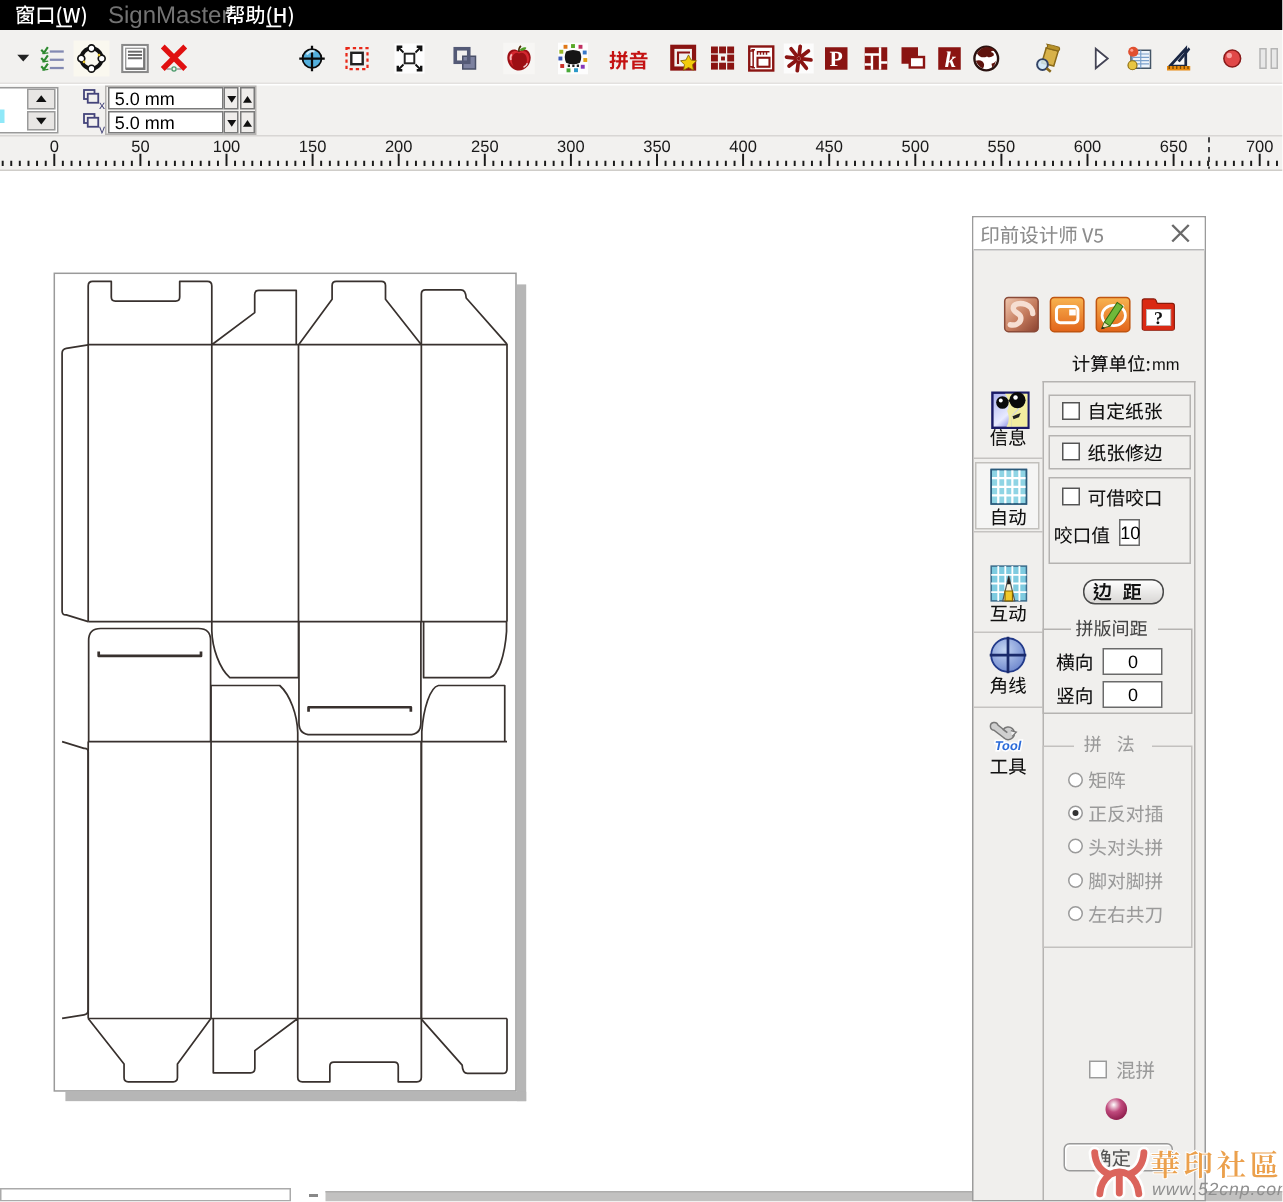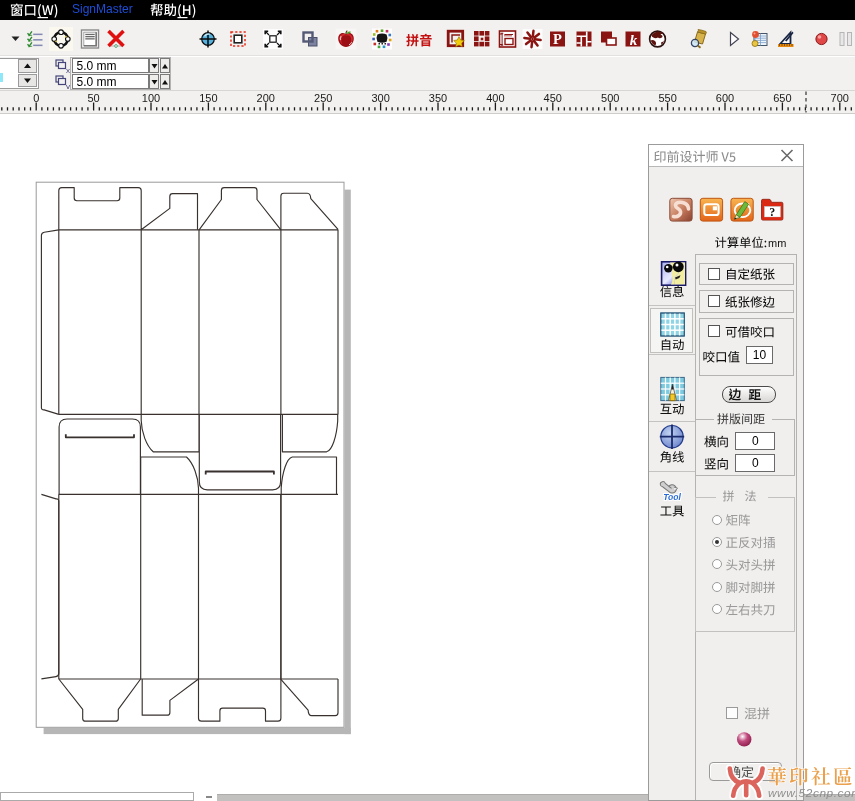--- a/index.html
+++ b/index.html
@@ -1,18 +1,18 @@
 <!DOCTYPE html>
 <html><head><meta charset="utf-8"><style>
 *{margin:0;padding:0;box-sizing:border-box}
 html,body{width:855px;height:801px;overflow:hidden;background:#fff;font-family:"Liberation Sans",sans-serif;position:relative}
 .abs{position:absolute}
 </style></head><body>
 <div class="abs" style="left:0;top:0;width:855px;height:20px;background:#000"></div>
-<div class="abs" style="left:72px;top:2px;color:#1d4ed8;font-size:12px">SignMaster</div>
+<div class="abs" style="left:72px;top:2px;color:#737373;font-size:16px">SignMaster</div>
 <div class="abs" style="left:0;top:20px;width:855px;height:36px;background:#f2f1ef;border-bottom:1px solid #e3e1df"></div>
 <div class="abs" style="left:0;top:57px;width:855px;height:33px;background:#f2f1ef"></div>
 <svg class="abs" style="left:0;top:20px" width="855" height="37">
     <path d="M 11.5 16.5 L 19.5 16.5 L 15.5 21 Z" fill="#222"></path>
     <g transform="translate(26,10)">
       <path d="M 1.5 3.2 l 1.8 2 l 2.6 -3.8" stroke="#2e8a30" stroke-width="1.4" fill="none"></path>
       <path d="M 2.2 5.8 l 4 -0.6" stroke="#2e8a30" stroke-width="0.8" fill="none"></path>
       <rect x="7.2" y="3.6" width="9.3" height="1.5" fill="#8289b2"></rect>
       <path d="M 1.5 8.7 l 1.8 2 l 2.6 -3.8" stroke="#2e8a30" stroke-width="1.4" fill="none"></path>
       <path d="M 2.2 11.3 l 4 -0.6" stroke="#2e8a30" stroke-width="0.8" fill="none"></path>
@@ -267,21 +267,21 @@
 <div class="abs" style="left:649.4px;top:421.0px;width:46px;height:1px;background:#c5c3c1;z-index:11"></div>
 <div class="abs" style="left:649.4px;top:470.5px;width:46px;height:1px;background:#c5c3c1;z-index:11"></div>
 <div class="abs" style="left:650.4px;top:307.6px;width:43px;height:45px;background:#f5f5f4;border:1px solid #c2c0bc;z-index:11"></div>
 <div class="abs" style="left:694.5px;top:253.7px;width:102px;height:546px;border:1px solid #b5b3b1;border-bottom:none;z-index:11"></div>
 <div class="abs" style="left:698.7px;top:262.5px;width:95.8px;height:22.7px;border:1px solid #b5b3b1;z-index:11"></div>
 <div class="abs" style="left:698.7px;top:290.4px;width:95.8px;height:22.8px;border:1px solid #b5b3b1;z-index:11"></div>
 <div class="abs" style="left:698.7px;top:318.4px;width:95.8px;height:57.7px;border:1px solid #b5b3b1;z-index:11"></div>
 <div class="abs" style="left:707.5px;top:267.7px;width:12px;height:12px;background:#fff;border:1px solid #555;z-index:12"></div>
 <div class="abs" style="left:707.5px;top:295.4px;width:12px;height:12px;background:#fff;border:1px solid #555;z-index:12"></div>
 <div class="abs" style="left:707.5px;top:325.4px;width:12px;height:12px;background:#fff;border:1px solid #555;z-index:12"></div>
-<div class="abs" style="left:745.9px;top:346.4px;width:27px;height:17.5px;background:#fff;border:1px solid #6a6a6a;z-index:12;font-size:12px;text-align:center;line-height:16px">10</div>
+<div class="abs" style="left:745.9px;top:346.4px;width:14px;height:17.5px;background:#fff;border:1px solid #6a6a6a;z-index:12;font-size:12px;text-align:center;line-height:16px">10</div>
 <div class="abs" style="left:722.2px;top:385.6px;width:54px;height:17.5px;background:linear-gradient(#fefefe,#d8d6d4);border:1.6px solid #4a4a4a;border-radius:8px;z-index:12"></div>
 <div class="abs" style="left:695.2px;top:418.7px;width:99.6px;height:57px;border:1px solid #b5b3b1;z-index:11"></div>
 <div class="abs" style="left:714px;top:417.5px;width:58px;height:3px;background:#f0efed;z-index:11"></div>
 <div class="abs" style="left:735.4px;top:431.8px;width:40px;height:18px;background:#fff;border:1px solid #6a6a6a;z-index:12;font-size:12px;text-align:center;line-height:17px">0</div>
 <div class="abs" style="left:735.4px;top:453.9px;width:40px;height:18px;background:#fff;border:1px solid #6a6a6a;z-index:12;font-size:12px;text-align:center;line-height:17px">0</div>
 <div class="abs" style="left:695.2px;top:496.6px;width:99.6px;height:135.8px;border:1px solid #c3c1bf;z-index:11"></div>
 <div class="abs" style="left:716px;top:495.5px;width:52px;height:3px;background:#f0efed;z-index:11"></div>
 <div class="abs" style="left:711.5px;top:514.5px;width:10px;height:10px;background:#fff;border:1px solid #9a9a9a;border-radius:50%;z-index:12"></div>
 <div class="abs" style="left:711.5px;top:537.0px;width:10px;height:10px;background:#fff;border:1px solid #9a9a9a;border-radius:50%;z-index:12"></div>
 <div class="abs" style="left:711.5px;top:559.4px;width:10px;height:10px;background:#fff;border:1px solid #9a9a9a;border-radius:50%;z-index:12"></div>

